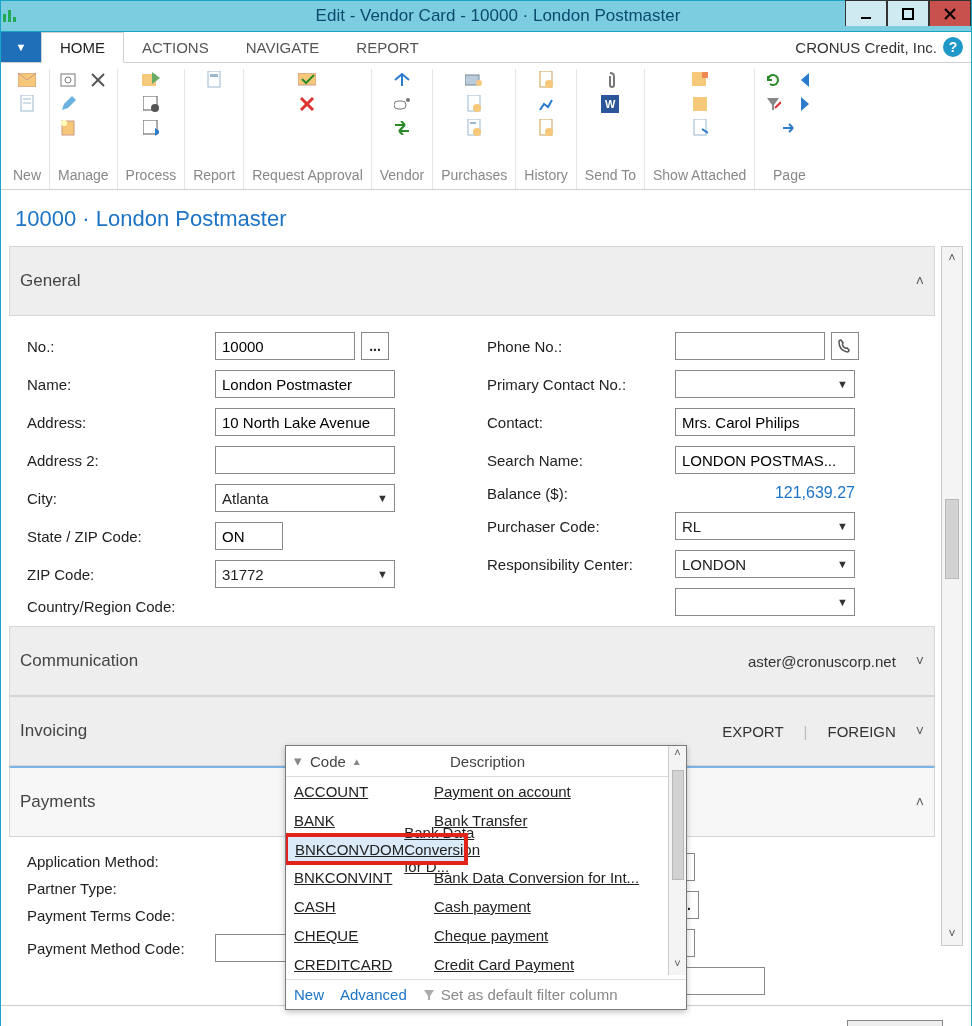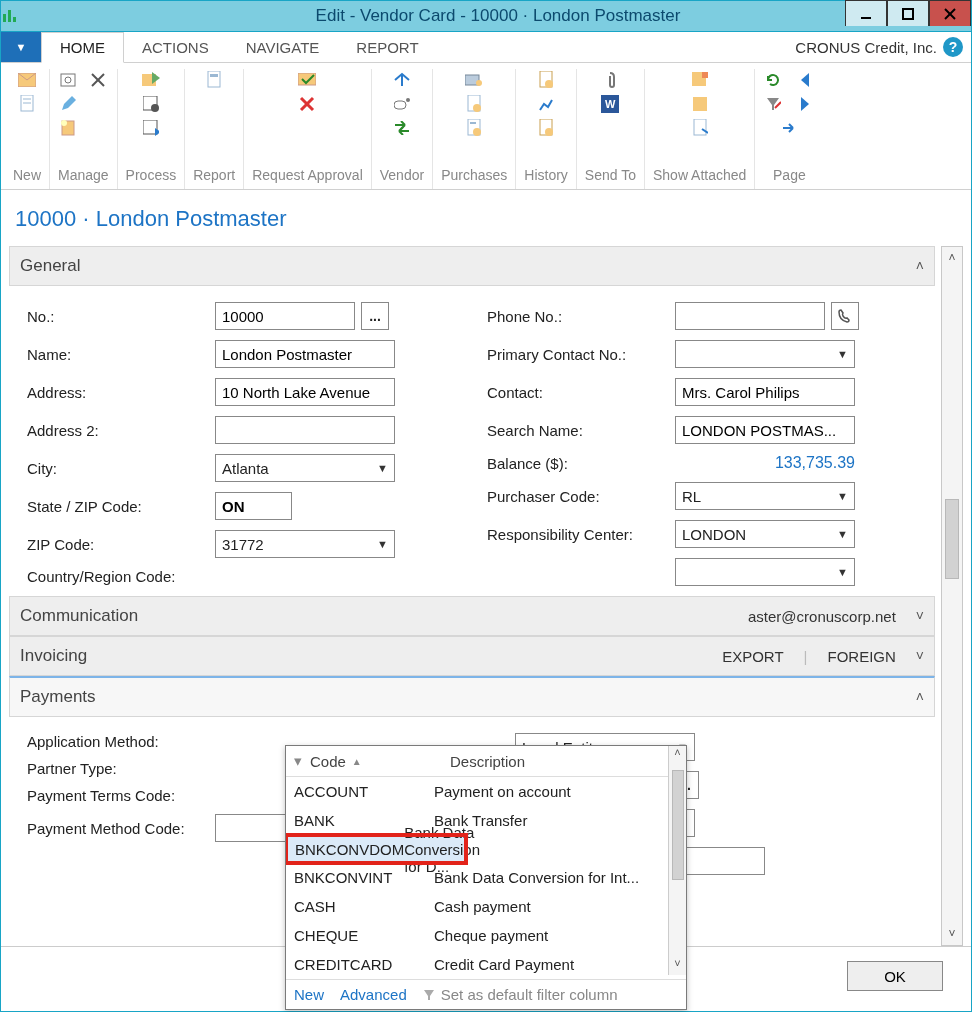--- a/index.html
+++ b/index.html
@@ -61,21 +61,21 @@
   .scroll-body { flex:1; }
   .vscroll {
     width:22px; border:1px solid #c8c8c8; background:#f4f4f4; margin-left:6px;
     display:flex; flex-direction:column; align-items:center; height:700px;
   }
   .vscroll .arrow { height:22px; display:flex; align-items:center; justify-content:center;
     width:100%; color:#555; font-size:12px;}
   .vscroll .thumb { width:14px; height:80px; background:#d2d2d2; border:1px solid #b8b8b8;
     margin-top:230px;}
   .fasttab {
-    background:#eee; border:1px solid #d6d6d6; padding:9px 10px; font-size:17px; color:#444;
+    background:#eee; border:1px solid #d6d6d6; padding:24px 10px; font-size:17px; color:#444;
     display:flex; align-items:center;
   }
   .fasttab .chev { margin-left:auto; color:#555; font-size:14px;}
   .fasttab .summary { margin-left:auto; font-size:15px; color:#333; display:flex; gap:20px;
     align-items:center;}
   .panel { display:flex; gap:30px; padding:16px 18px 10px;}
   .col { flex:1; display:flex; flex-direction:column; gap:10px;}
   .field { display:flex; align-items:center; gap:8px;}
   .field label { width:180px; font-size:15px; color:#222;}
   .field .ctrl { flex:1; display:flex; align-items:center; gap:6px;}
@@ -96,21 +96,21 @@
     position:absolute; left:284px; top:555px; width:402px;
     border:1px solid #7a7a7a; background:#fff; z-index:10;
     box-shadow:0 2px 6px rgba(0,0,0,0.25);
   }
   .popup-hdr {
     display:flex; align-items:center; padding:6px 8px; border-bottom:1px solid #ddd;
     font-size:15px; color:#444;
   }
   .popup-hdr .h-code { width:140px; display:flex; align-items:center; gap:6px;}
   .popup-hdr .sort { font-size:10px; color:#888;}
-  .popup-rows { max-height:252px; overflow:hidden; }
+  .popup-rows { max-height:252px; overflow:hidden;text-decoration:underline; }
   .prow { display:flex; padding:6px 8px; font-size:15px; color:#222; cursor:pointer;}
   .prow .pcode { width:140px; }
   .prow.sel {
     background:#dbeaf8; outline:4px solid #e2231a; outline-offset:-2px;
   }
   .popup-ftr {
     border-top:1px solid #ddd; padding:6px 8px; display:flex; align-items:center; gap:16px;
     font-size:15px;
   }
   .popup-ftr .link { color:#1d74c5; cursor:pointer;}
@@ -466,21 +466,21 @@
               <div class="ctrl">
                   <div class="sel">
                     <span>Atlanta</span>
                     <span class="dd">▼</span>
                   </div>
                 </div>
               </div>
             <div class="field">
                 <label>State / ZIP Code:</label>
               <div class="ctrl">
-                  <input class="text" style="width: 77px; font-weight: bold;" value="ON">
+                  <input class="text" style="width: 68px;" value="ON">
                 </div>
               </div>
             <div class="field">
                 <label>ZIP Code:</label>
               <div class="ctrl">
                   <div class="sel">
                     <span>31772</span>
                     <span class="dd">▼</span>
                   </div>
                 </div>
@@ -519,21 +519,21 @@
               </div>
             <div class="field">
                 <label>Search Name:</label>
               <div class="ctrl">
                   <input class="text" value="LONDON POSTMAS..." style="">
                 </div>
               </div>
             <div class="field">
                 <label>Balance ($):</label>
               <div class="ctrl">
-                  <div class="value-link">133,735.39</div>
+                  <div class="value-link">121,639.27</div>
                 </div>
               </div>
             <div class="field">
                 <label>Purchaser Code:</label>
               <div class="ctrl">
                   <div class="sel">
                     <span>RL</span>
                     <span class="dd">▼</span>
                   </div>
                 </div>

